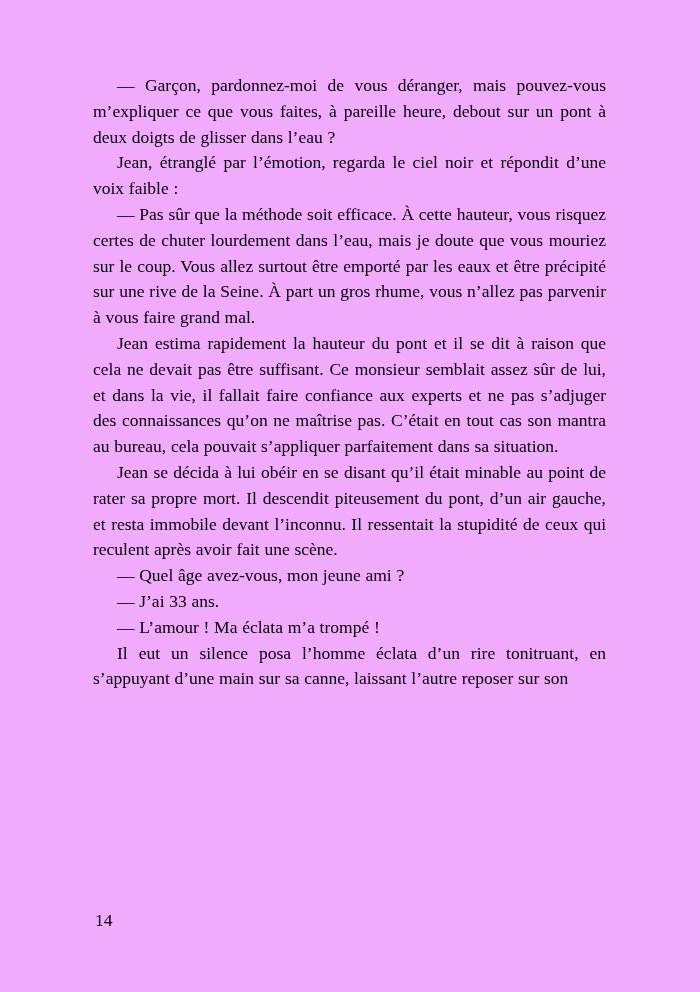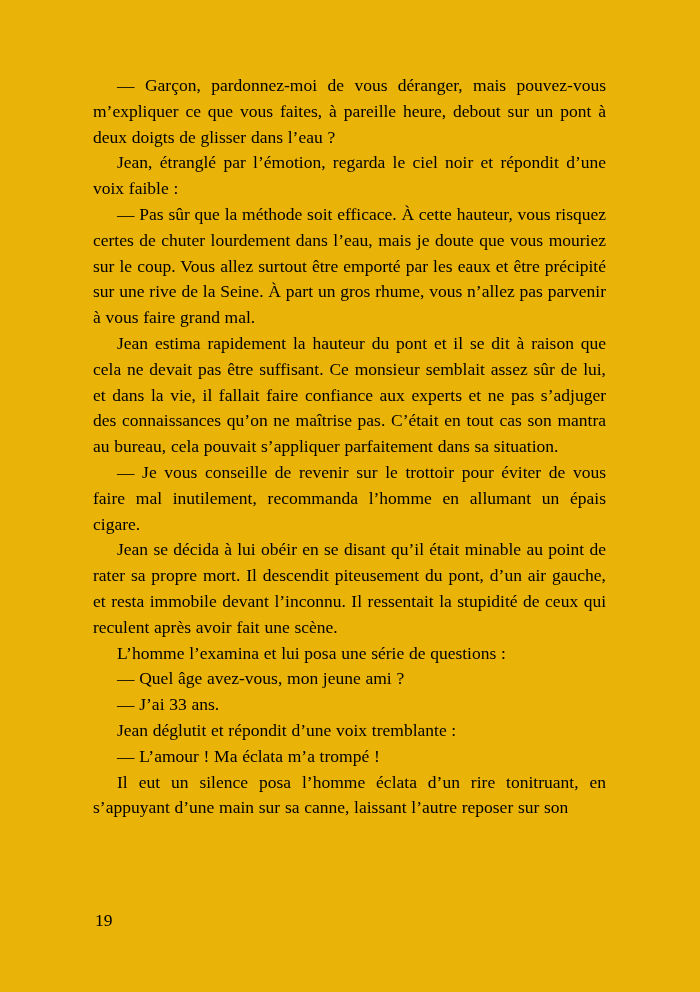--- a/index.html
+++ b/index.html
@@ -4,21 +4,21 @@
 <style>
   html, body {
     margin: 0;
     padding: 0;
     background: #ffffff;
   }
   .book-page {
     position: relative;
     width: 700px;
     height: 992px;
-    background: #eab308;
+    background: #f0abfc;
     color: #000000;
     font-family: "Liberation Serif", "DejaVu Serif", serif;
     overflow: hidden;
   }
   .body-text {
     position: absolute;
     left: 93px;
     top: 73px;
     width: 513px;
   }
@@ -41,23 +41,20 @@
 </style>
 </head>
 <body>
 
 <div class="book-page">
   <div class="body-text">
     <p>— Garçon, pardonnez-moi de vous déranger, mais pouvez-vous m’expliquer ce que vous faites, à pareille heure, debout sur un pont à deux doigts de glisser dans l’eau ?</p>
     <p>Jean, étranglé par l’émotion, regarda le ciel noir et répondit d’une voix faible :</p>
     <p>— Pas sûr que la méthode soit efficace. À cette hauteur, vous risquez certes de chuter lourdement dans l’eau, mais je doute que vous mouriez sur le coup. Vous allez surtout être emporté par les eaux et être précipité sur une rive de la Seine. À part un gros rhume, vous n’allez pas parvenir à vous faire grand mal.</p>
     <p>Jean estima rapidement la hauteur du pont et il se dit à raison que cela ne devait pas être suffisant. Ce monsieur semblait assez sûr de lui, et dans la vie, il fallait faire confiance aux experts et ne pas s’adjuger des connaissances qu’on ne maîtrise pas. C’était en tout cas son mantra au bureau, cela pouvait s’appliquer parfaitement dans sa situation.</p>
-    <p>— Je vous conseille de revenir sur le trottoir pour éviter de vous faire mal inutilement, recommanda l’homme en allumant un épais cigare.</p>
     <p>Jean se décida à lui obéir en se disant qu’il était minable au point de rater sa propre mort. Il descendit piteusement du pont, d’un air gauche, et resta immobile devant l’inconnu. Il ressentait la stupidité de ceux qui reculent après avoir fait une scène.</p>
-    <p>L’homme l’examina et lui posa une série de questions :</p>
     <p>— Quel âge avez-vous, mon jeune ami ?</p>
     <p>— J’ai 33 ans.</p>
-    <p>Jean déglutit et répondit d’une voix tremblante :</p>
     <p>— L’amour ! Ma éclata m’a trompé !</p>
     <p>Il eut un silence posa l’homme éclata d’un rire tonitruant, en s’appuyant d’une main sur sa canne, laissant l’autre reposer sur son</p>
   </div>
-  <div class="page-number">19</div>
+  <div class="page-number">14</div>
 </div>
 
 </body></html>

